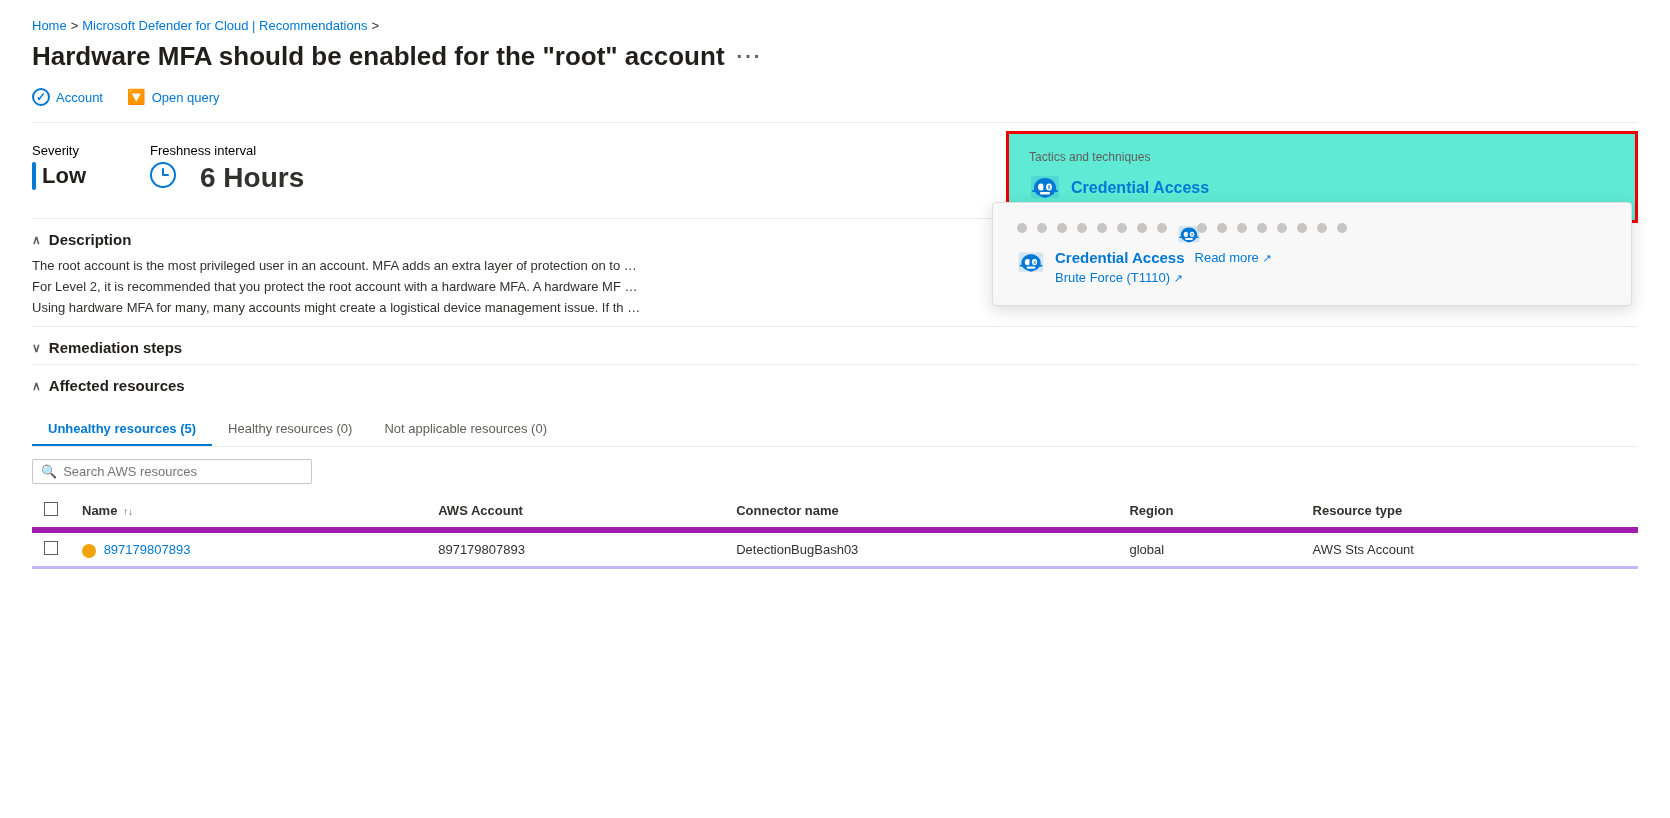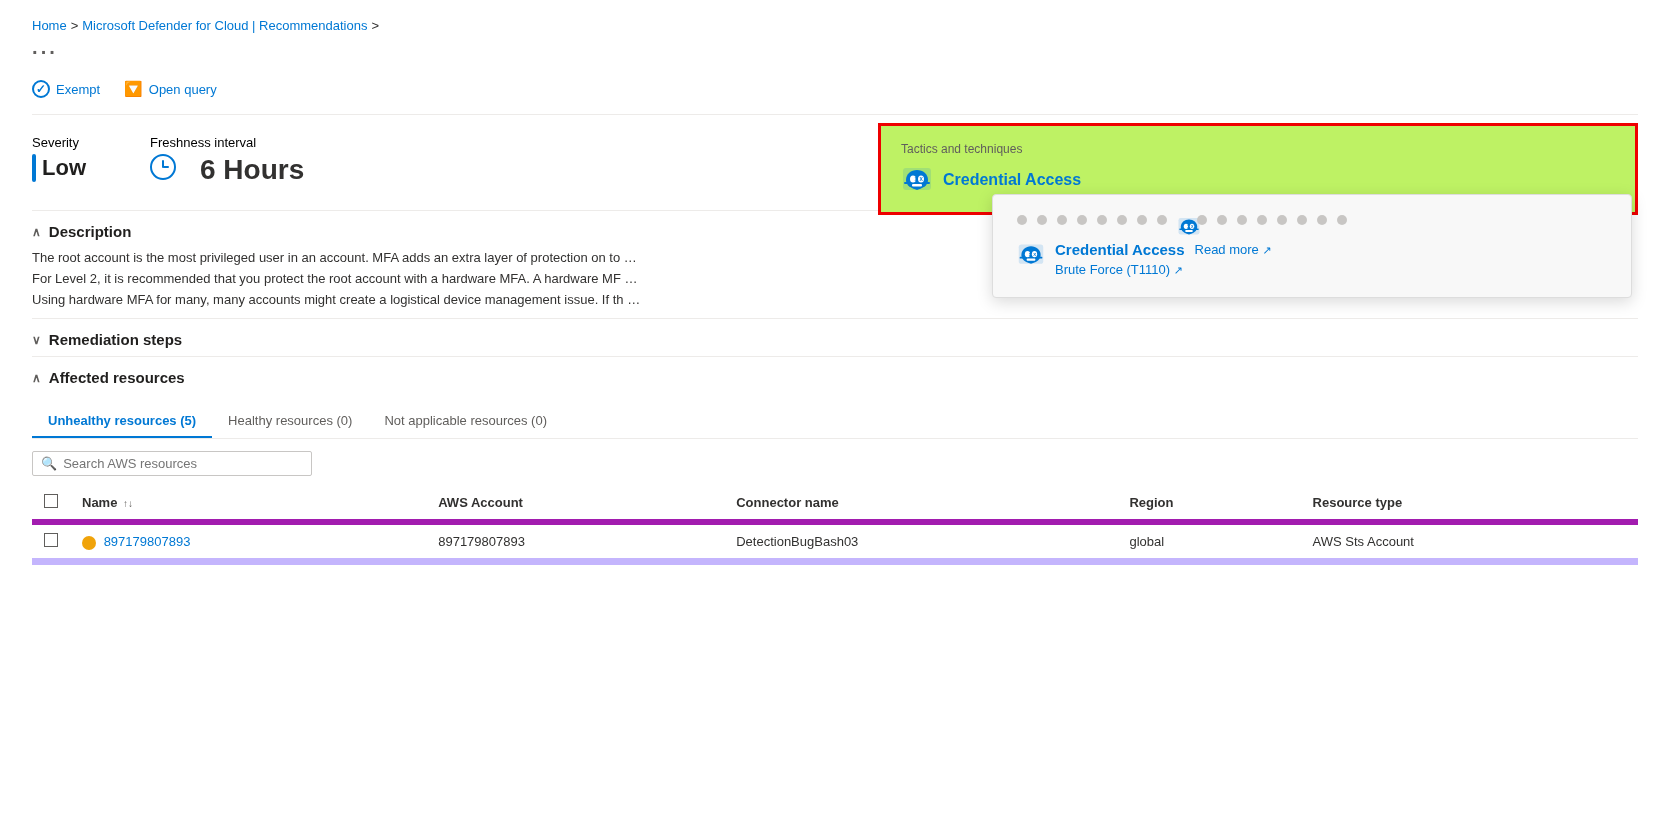--- a/index.html
+++ b/index.html
@@ -124,23 +124,23 @@
       background: #0078d4;
       top: 50%;
       left: 50%;
       transform: translateY(-50%);
       border-radius: 1px;
     }
     .tactics-panel {
       position: absolute;
       right: 0;
       top: 0;
-      width: 760px;
+      width: 632px;
       border: 3px solid #e00;
-      background: #bef264;
+      background: #5eead4;
       padding: 16px 20px;
     }
     .tactics-label { font-size: 12px; color: #605e5c; margin-bottom: 8px; }
     .tactics-item {
       display: flex;
       align-items: center;
       gap: 10px;
     }
     .tactics-name {
       font-size: 16px;
@@ -266,21 +266,21 @@
     .table th {
       text-align: left;
       padding: 8px 12px;
       font-weight: 600;
       color: #323130;
       border-bottom: 6px solid #a21caf;
       white-space: nowrap;
     }
     .table td {
       padding: 8px 12px;
-      border-bottom: 7px solid #c4b5fd;
+      border-bottom: 3px solid #c4b5fd;
       color: #323130;
     }
     .table td a { color: #0078d4; text-decoration: none; }
     .sort-icon { font-size: 10px; color: #605e5c; margin-left: 2px; }
     .checkbox-cell { width: 28px; }
     .cb { width: 14px; height: 14px; border: 1.5px solid #605e5c; display: inline-block; cursor: pointer; }
     .resource-dot {
       display: inline-block;
       width: 14px;
       height: 14px;
@@ -303,27 +303,28 @@
 <div class="page">
 
   <div class="breadcrumb">
     <a>Home</a>
     <span>&gt;</span>
     <a>Microsoft Defender for Cloud | Recommendations</a>
     <span>&gt;</span>
   </div>
 
   <div class="page-title">
+    <span>Hardware MFA should be enabled for the "root" account</span>
     <span class="ellipsis">···</span>
   </div>
 
   <div class="toolbar">
     <button class="toolbar-btn">
       <span class="exempt-icon">✓</span>
-      <span>Exempt</span>
+      <span>Account</span>
     </button>
     <button class="toolbar-btn">
       <span style="color:#0078d4; font-size:15px;">🔽</span>
       <span>Open query</span>
     </button>
   </div>
 
   <hr class="divider-h">
 
   <div class="info-row">

